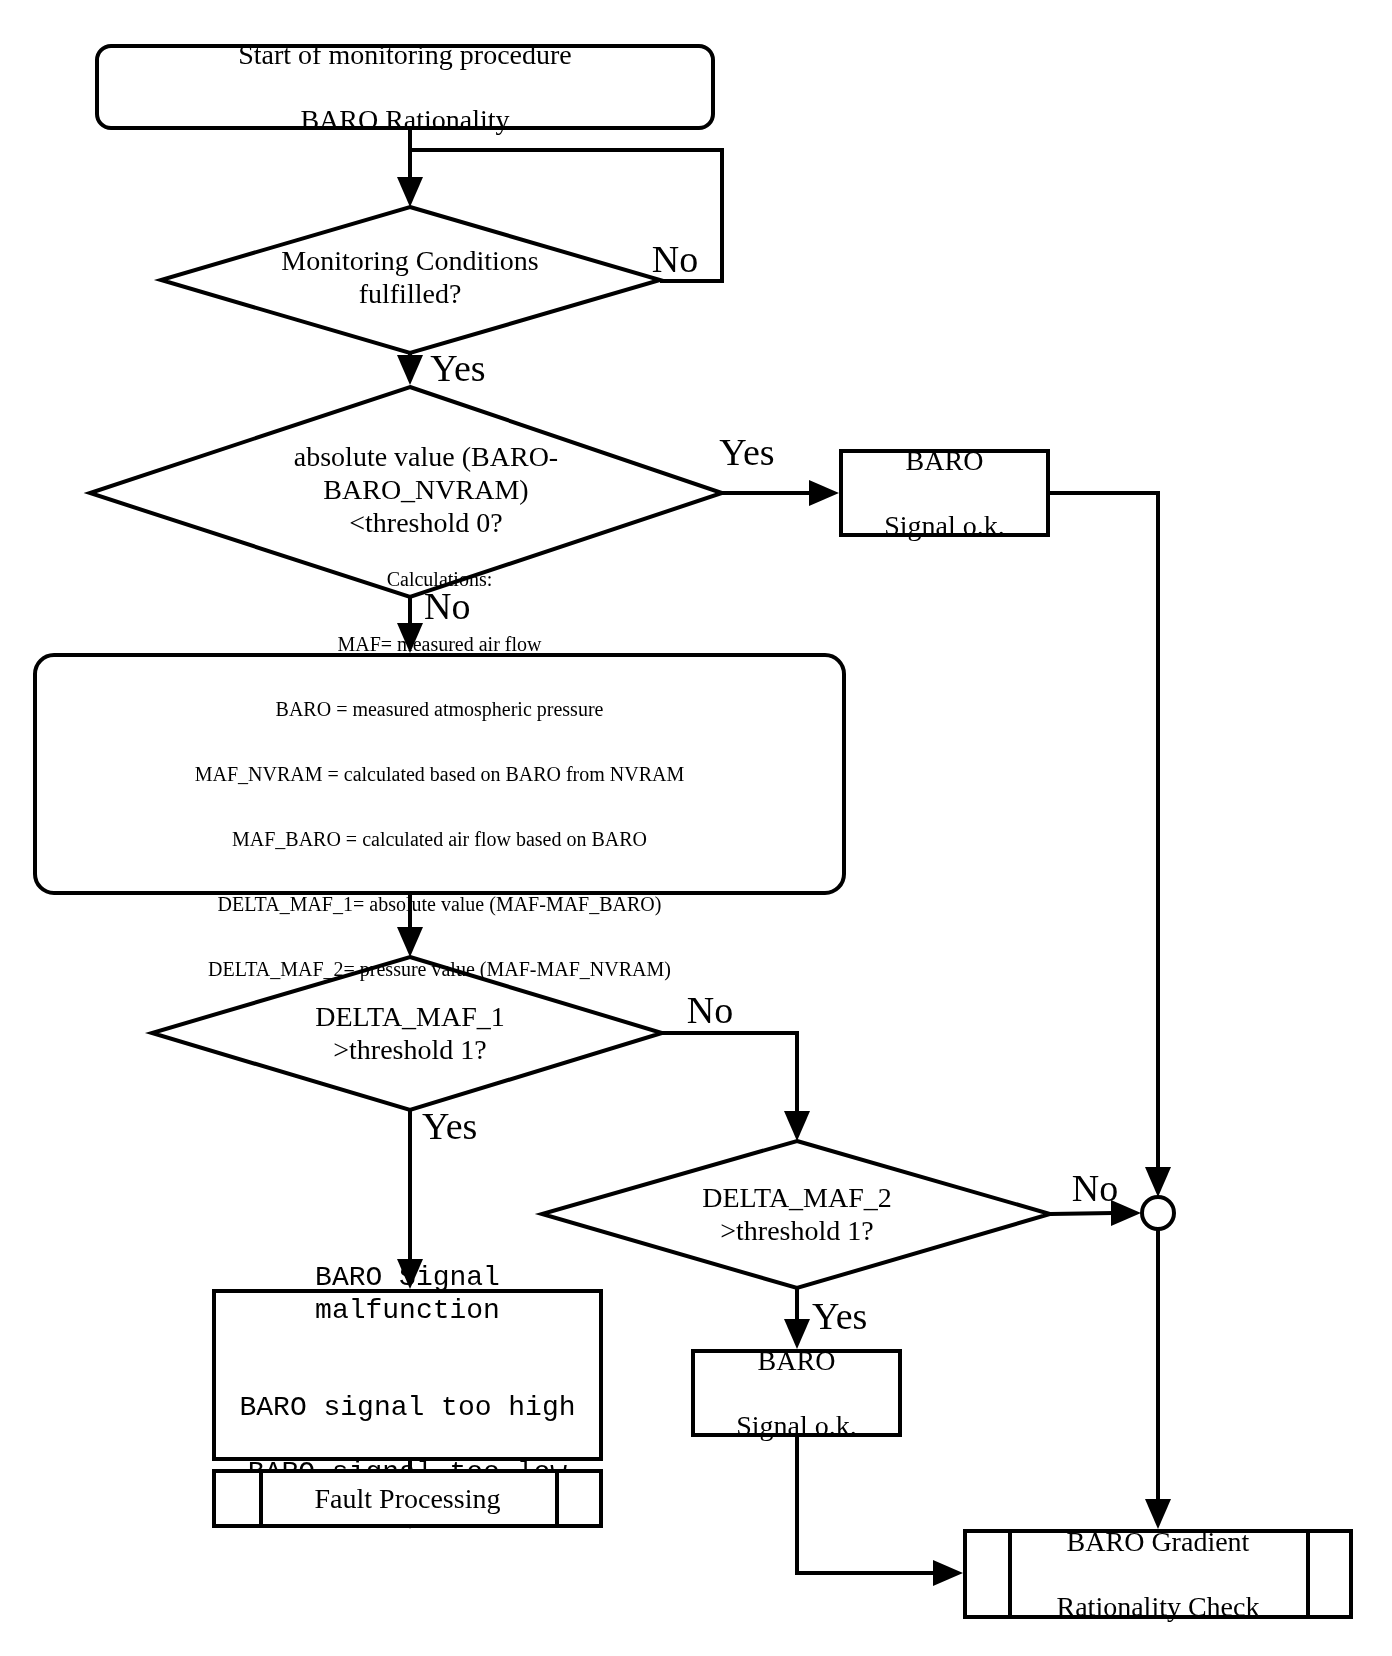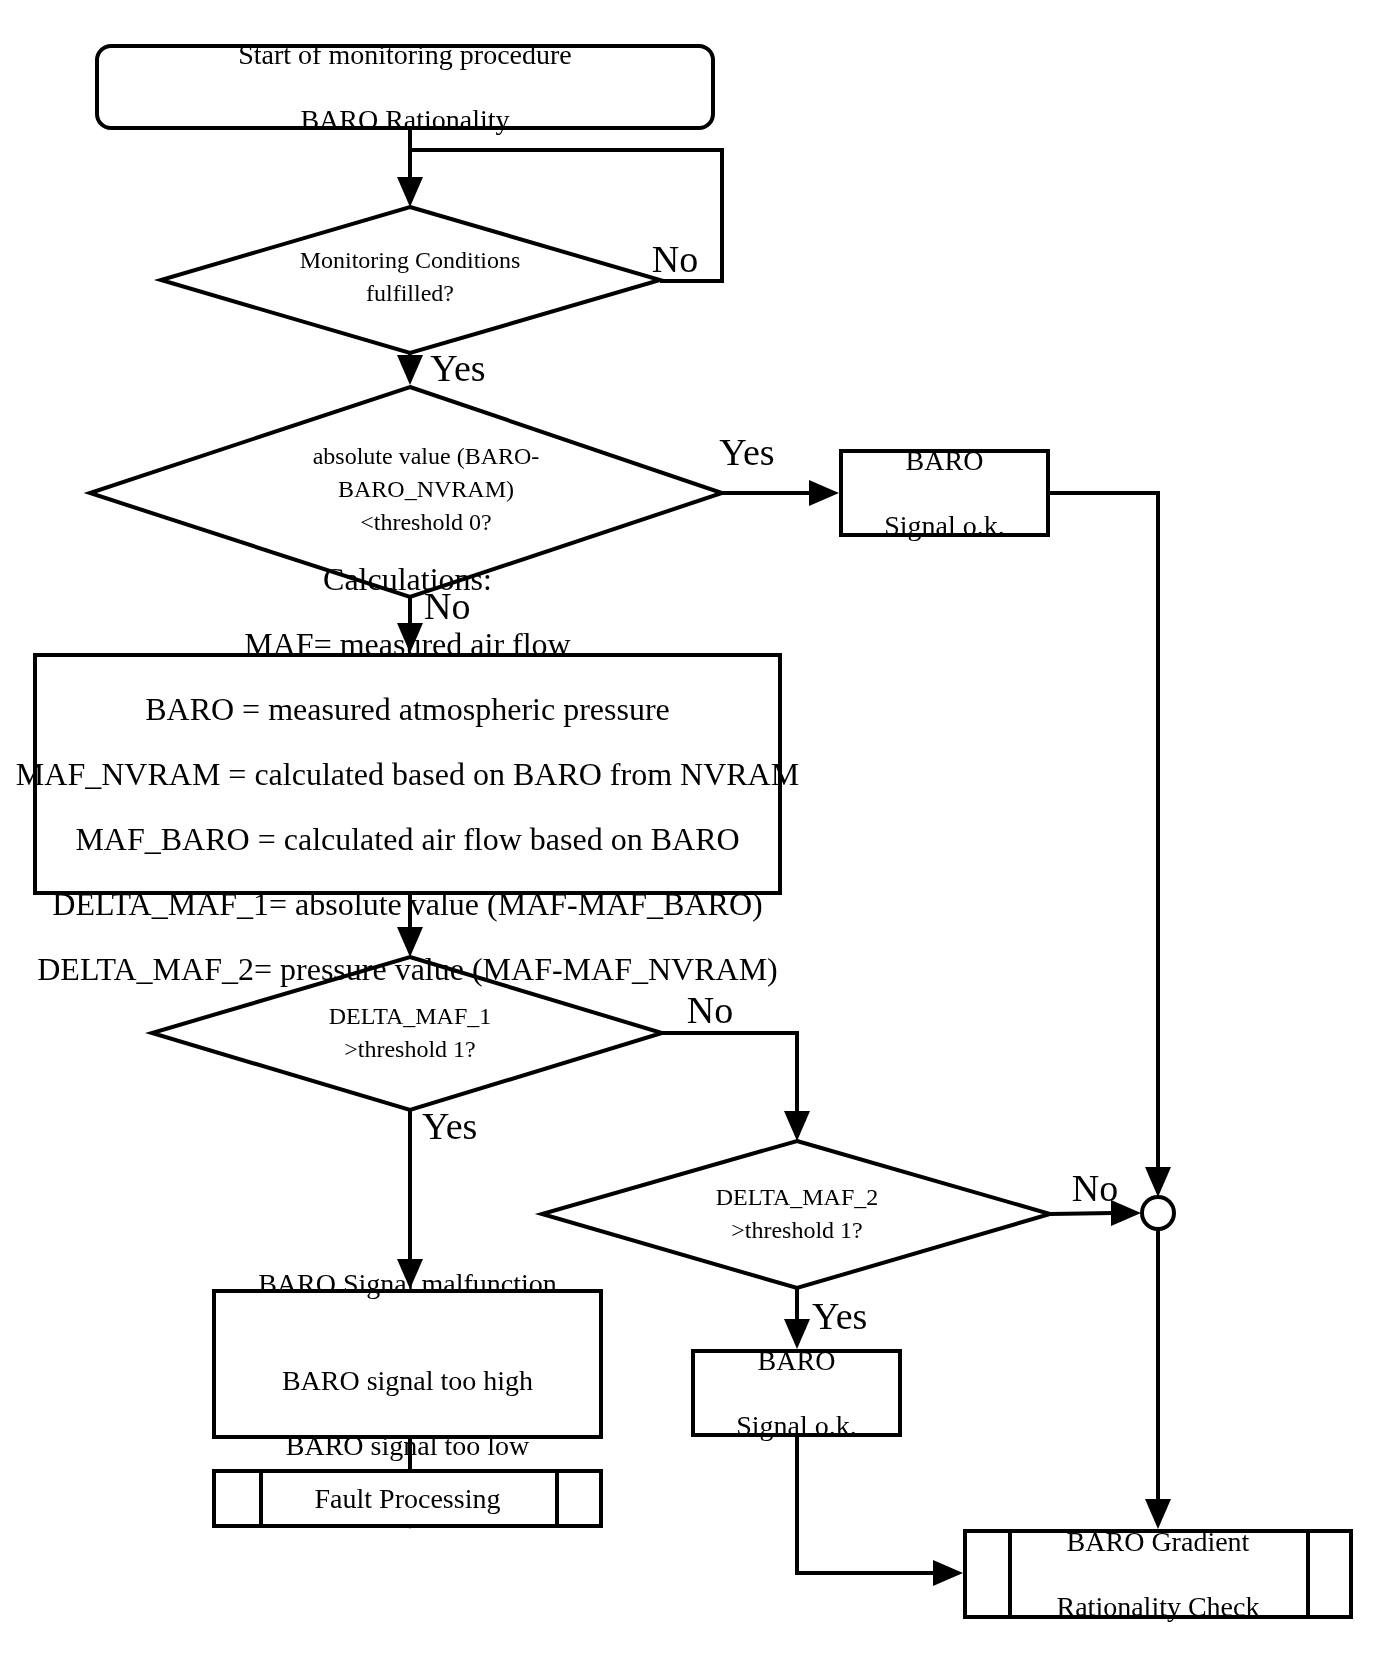--- a/index.html
+++ b/index.html
@@ -28,21 +28,21 @@
     gap: 32px;
   }
   .rounded { border-radius: 16px; }
   .dtext {
     position: absolute;
     display: flex;
     flex-direction: column;
     align-items: center;
     justify-content: center;
     text-align: center;
-    font-size: 24px;
+    font-size: 28px;
     line-height: 33px;
   }
   .elabel { position: absolute; font-size: 38px; line-height: 33px; }
   .bar { position: absolute; top: 0; bottom: 0; width: 4px; background: #000000; }
   .spacer { height: 33px; }
   .calcline { white-space: nowrap; }
 </style>
 </head>
 <body>
 
@@ -101,41 +101,41 @@
     <div>absolute value (BARO-</div>
     <div>BARO_NVRAM)</div>
     <div>&lt;threshold 0?</div>
   </div>
 
   <div class="node" style="left:839px; top:449px; width:211px; height:88px;">
     <div>BARO</div>
     <div>Signal o.k.</div>
   </div>
 
-  <div class="node" style="left:33px; top:653px; width:749px; height:242px; font-size:32px; line-height:33px;">
+  <div class="node" style="left:33px; top:653px; width:813px; height:242px; font-size:20px; line-height:33px;border-radius:21px;">
     <div class="calcline">Calculations:</div>
     <div class="calcline">MAF= measured air flow</div>
     <div class="calcline">BARO = measured atmospheric pressure</div>
     <div class="calcline">MAF_NVRAM = calculated based on BARO from NVRAM</div>
     <div class="calcline">MAF_BARO = calculated air flow based on BARO</div>
     <div class="calcline">DELTA_MAF_1= absolute value (MAF-MAF_BARO)</div>
     <div class="calcline">DELTA_MAF_2= pressure value (MAF-MAF_NVRAM)</div>
   </div>
 
   <div class="dtext" style="left:250px; top:1000px; width:320px;">
     <div>DELTA_MAF_1</div>
     <div>&gt;threshold 1?</div>
   </div>
 
   <div class="dtext" style="left:637px; top:1181px; width:320px;">
     <div>DELTA_MAF_2</div>
     <div>&gt;threshold 1?</div>
   </div>
 
-  <div class="node" style="left:212px; top:1289px; width:391px; height:150px;">
+  <div class="node" style="left:212px; top:1289px; width:391px; height:172px;font-family:Liberation Mono, monospace;">
     <div>BARO Signal malfunction</div>
     <div class="spacer"></div>
     <div>BARO signal too high</div>
     <div>BARO signal too low</div>
   </div>
 
   <div class="node" style="left:691px; top:1349px; width:211px; height:88px;">
     <div>BARO</div>
     <div>Signal o.k.</div>
   </div>

